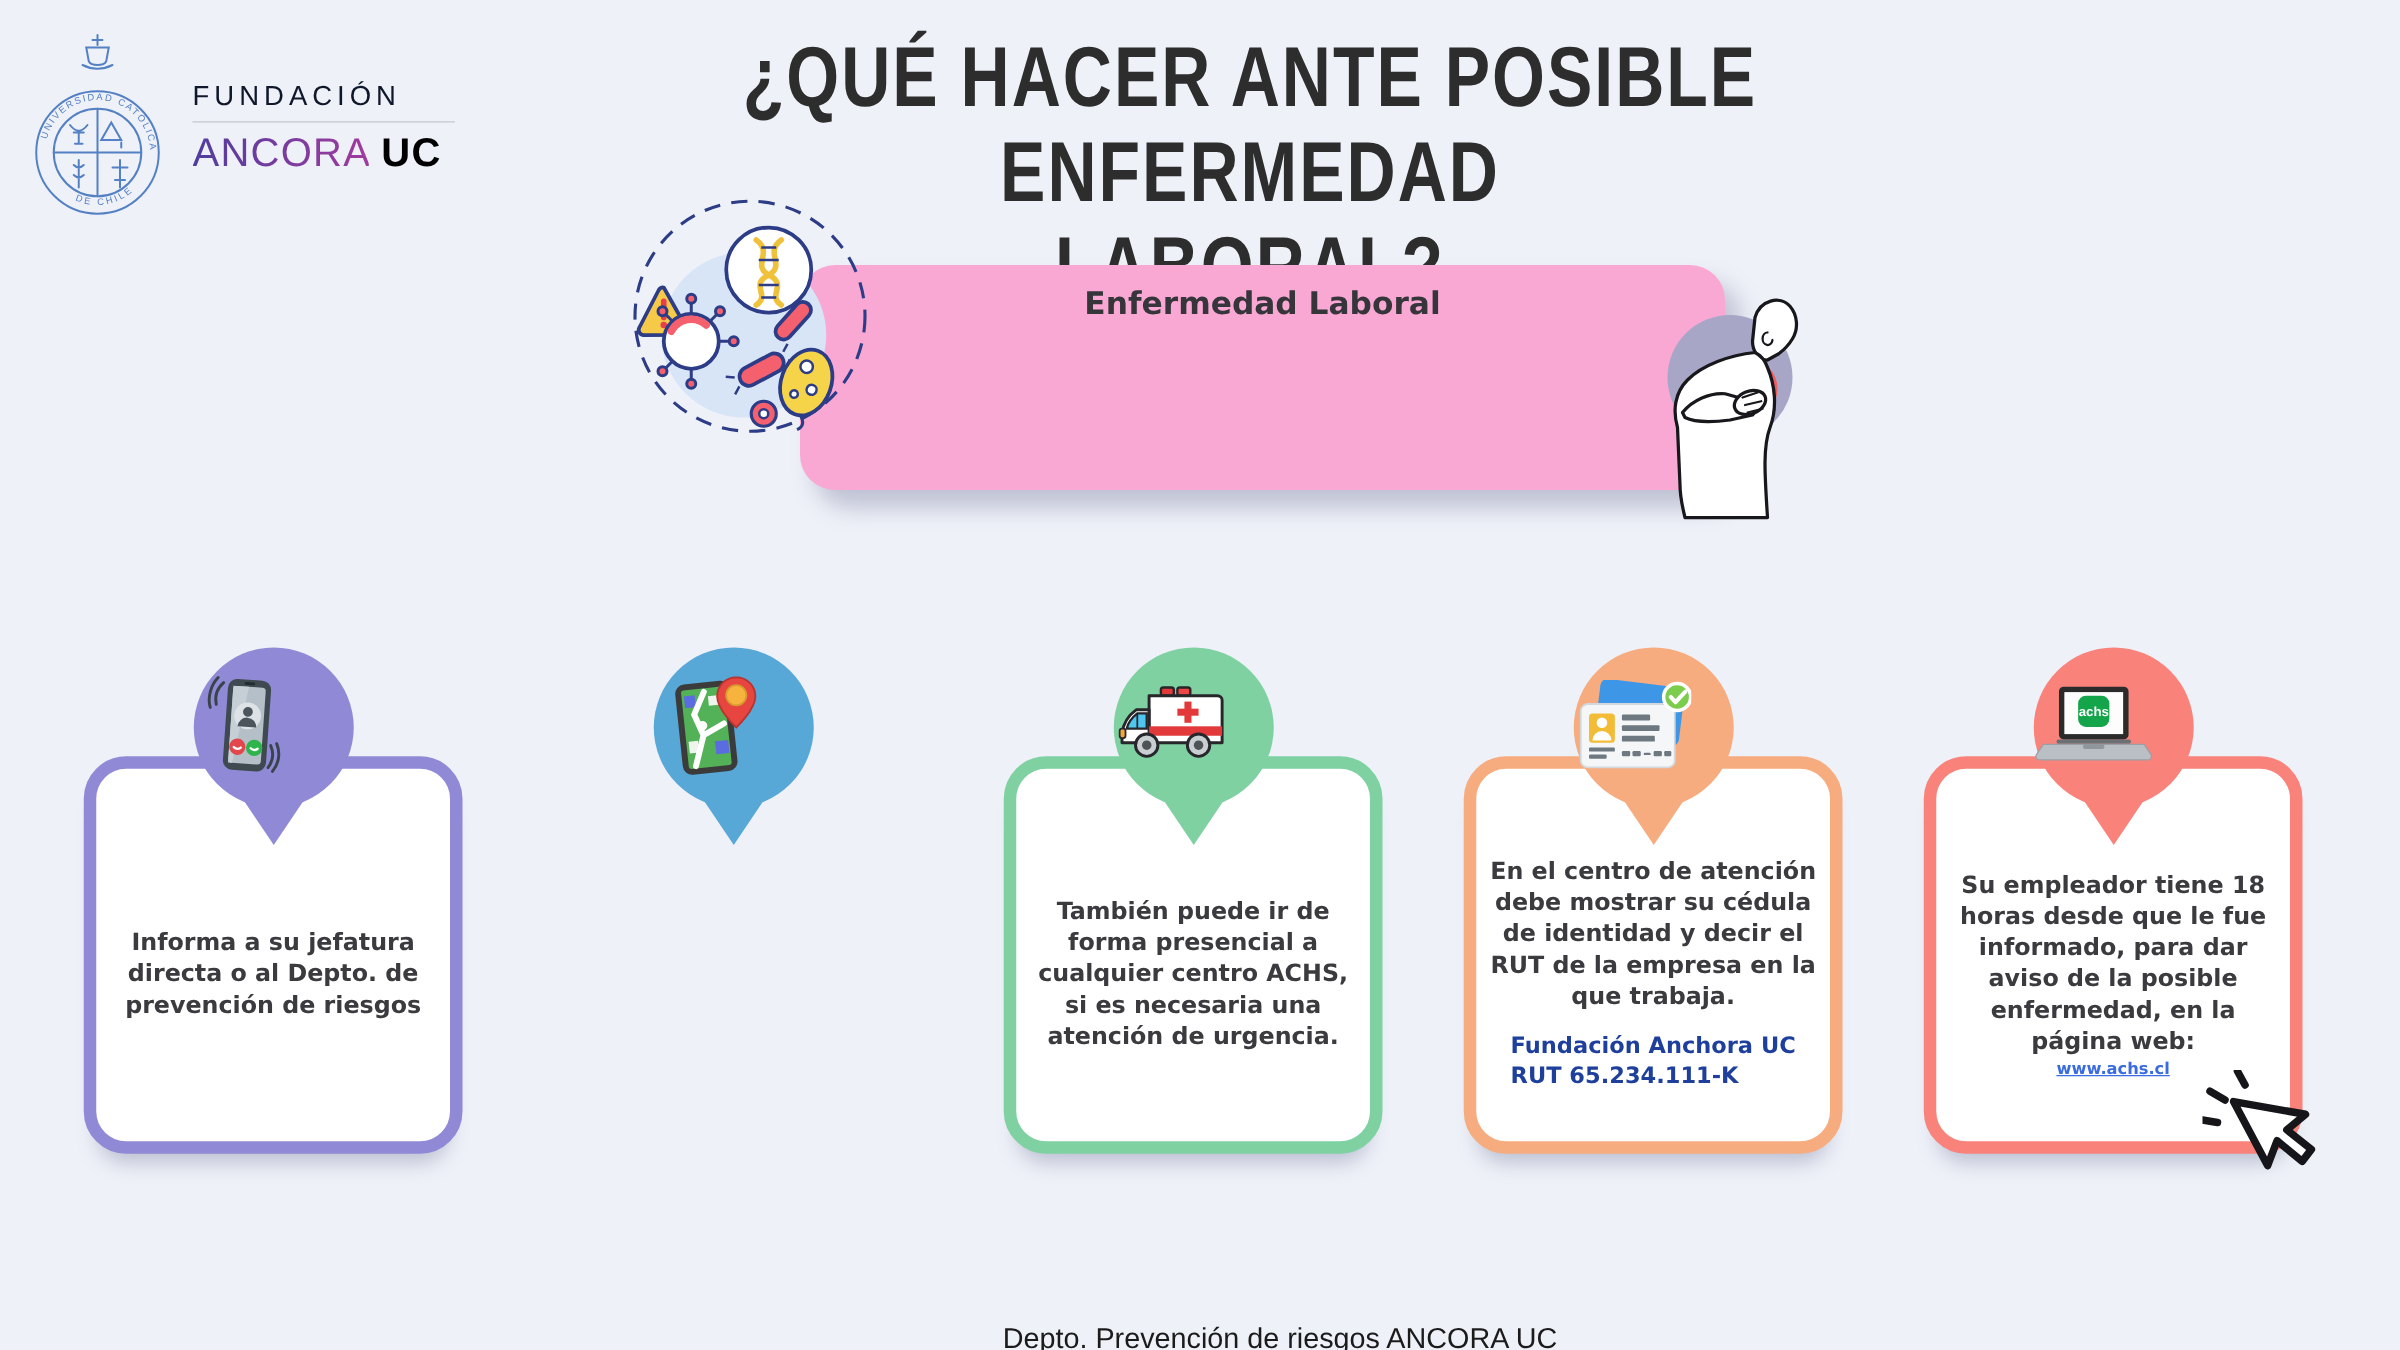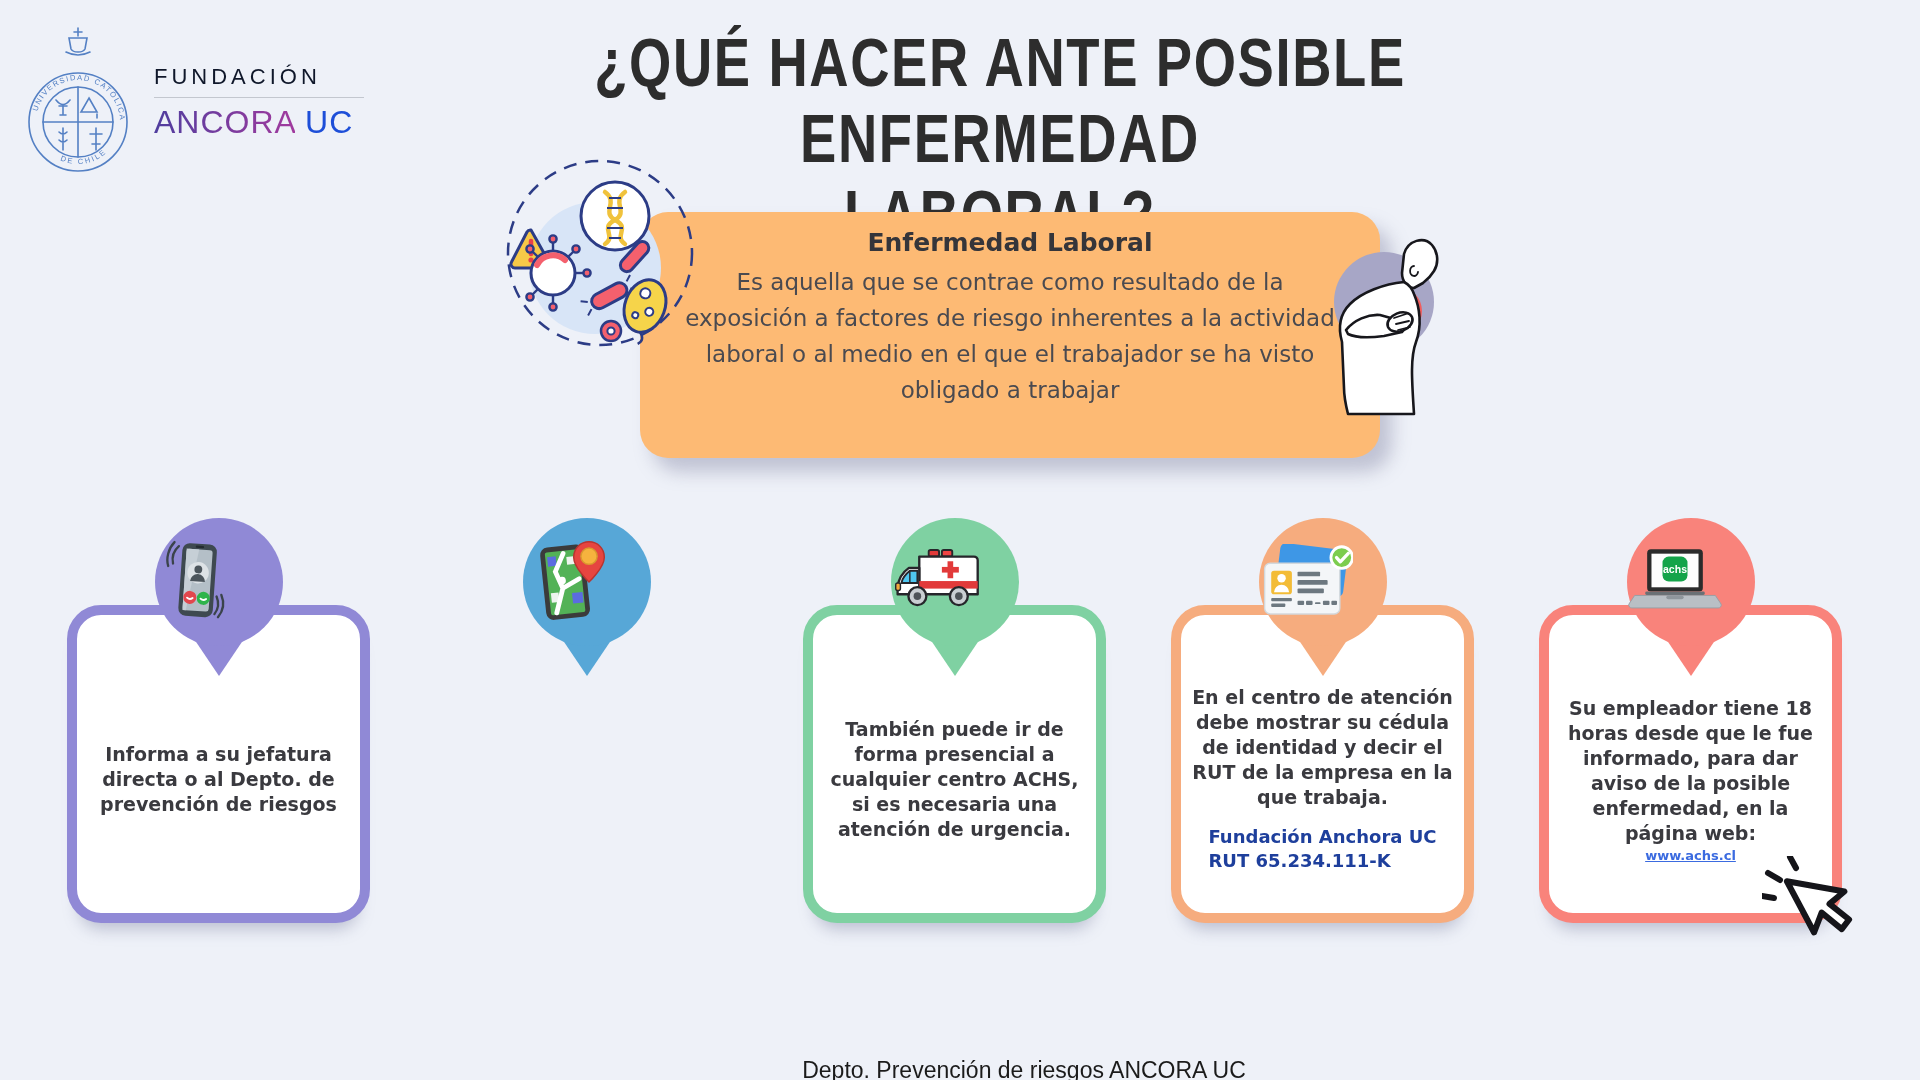--- a/index.html
+++ b/index.html
@@ -6,30 +6,30 @@
   .canvas{position:relative;width:1920px;height:1080px;background:#eef1f8;overflow:hidden;
           font-family:"Liberation Sans",sans-serif;}
 
   
   .logo-block{position:absolute;left:26px;top:26px;display:flex;align-items:center;gap:24px;}
   .seal{width:104px;height:152px;}
   .logo-line1{font-size:22px;letter-spacing:4px;color:#0f172a;}
   .logo-divider{height:1px;background:#c3c7cf;margin:7px 0 6px;width:210px;}
   .logo-line2{font-size:32px;letter-spacing:1px;font-weight:500;}
   .ancora{background:linear-gradient(90deg,#4f3d9e,#a13a9e);-webkit-background-clip:text;background-clip:text;color:transparent;}
-  .uc{color:#1d4ed8;}
+  .uc{color:#000000;font-weight:bold;}
 
   
   .main-title{position:absolute;left:320px;top:24px;width:1360px;margin:0;text-align:center;
     font-size:68px;line-height:76px;font-weight:700;letter-spacing:2px;color:#2d2d2d;
     transform:scaleX(0.8);transform-origin:50% 0;font-family:"Liberation Sans",sans-serif;}
   .main-title span{display:block;}
 
   
-  .def-box{position:absolute;left:640px;top:212px;width:740px;height:246px;background:#fdba74;
+  .def-box{position:absolute;left:640px;top:212px;width:740px;height:180px;background:#f9a8d4;
     border-radius:28px;box-shadow:12px 14px 18px rgba(128,132,162,.42);z-index:1;}
   .def-title{margin-top:16px;text-align:center;font-size:25px;font-weight:700;color:#35353a;
     font-family:"DejaVu Sans",sans-serif;}
   .def-body{margin:7px auto 0;width:670px;text-align:center;font-size:23px;line-height:36px;color:#4a4a50;
     font-family:"DejaVu Sans",sans-serif;}
   .def-illustration{position:absolute;left:503px;top:156px;z-index:2;}
   .cough{position:absolute;left:1318px;top:230px;z-index:2;}
 
   
   .step{position:absolute;top:518px;width:303px;height:420px;}
@@ -150,21 +150,20 @@
       <circle cx="136" cy="162" r="3" fill="#fff" stroke="#2c3c86" stroke-width="2"></circle>
       <path d="M146,176 q8,6 2,12" stroke="#2c3c86" stroke-width="2.5" fill="none"></path>
     </g>
 
     <circle cx="108" cy="175" r="10" fill="#f4606d" stroke="#2c3c86" stroke-width="2.5"></circle>
     <circle cx="108" cy="175" r="3.6" fill="#fff" stroke="#2c3c86" stroke-width="2"></circle>
   </svg>
 
   <div class="def-box">
     <div class="def-title">Enfermedad Laboral</div>
-    <div class="def-body">Es aquella que se contrae como resultado de la exposición a factores de riesgo inherentes a la actividad laboral o al medio en el que el trabajador se ha visto obligado a trabajar</div>
   </div>
 
   <svg class="cough" width="144" height="192" viewBox="0 0 144 192">
     <circle cx="66" cy="72" r="50" fill="#a7a6c6"></circle>
     <circle cx="80" cy="81" r="24" fill="#f15d5d"></circle>
     <g fill="#fff" stroke="#17171c" stroke-width="2.6" stroke-linejoin="round">
       <path d="M86,24 C90,10 106,6 114,15 C120,22 121,33 116,41 C113,46 109,50 105,53 L96,58 C89,58 84,51 84,43 Z"></path>
       <path d="M86,52 C66,54 44,62 32,74 C22,84 20,98 24,112 L26,158 C26,168 28,176 30,184 L96,184 C94,152 92,128 98,112 C104,96 102,78 96,64 C94,58 90,54 86,52 Z"></path>
       <path d="M28,100 C36,90 50,84 62,85 L80,90 C86,92 88,98 84,102 L66,106 C50,108 38,108 30,104 Z"></path>
       <ellipse cx="82" cy="92" rx="13" ry="9" transform="rotate(-22 82 92)"></ellipse>

